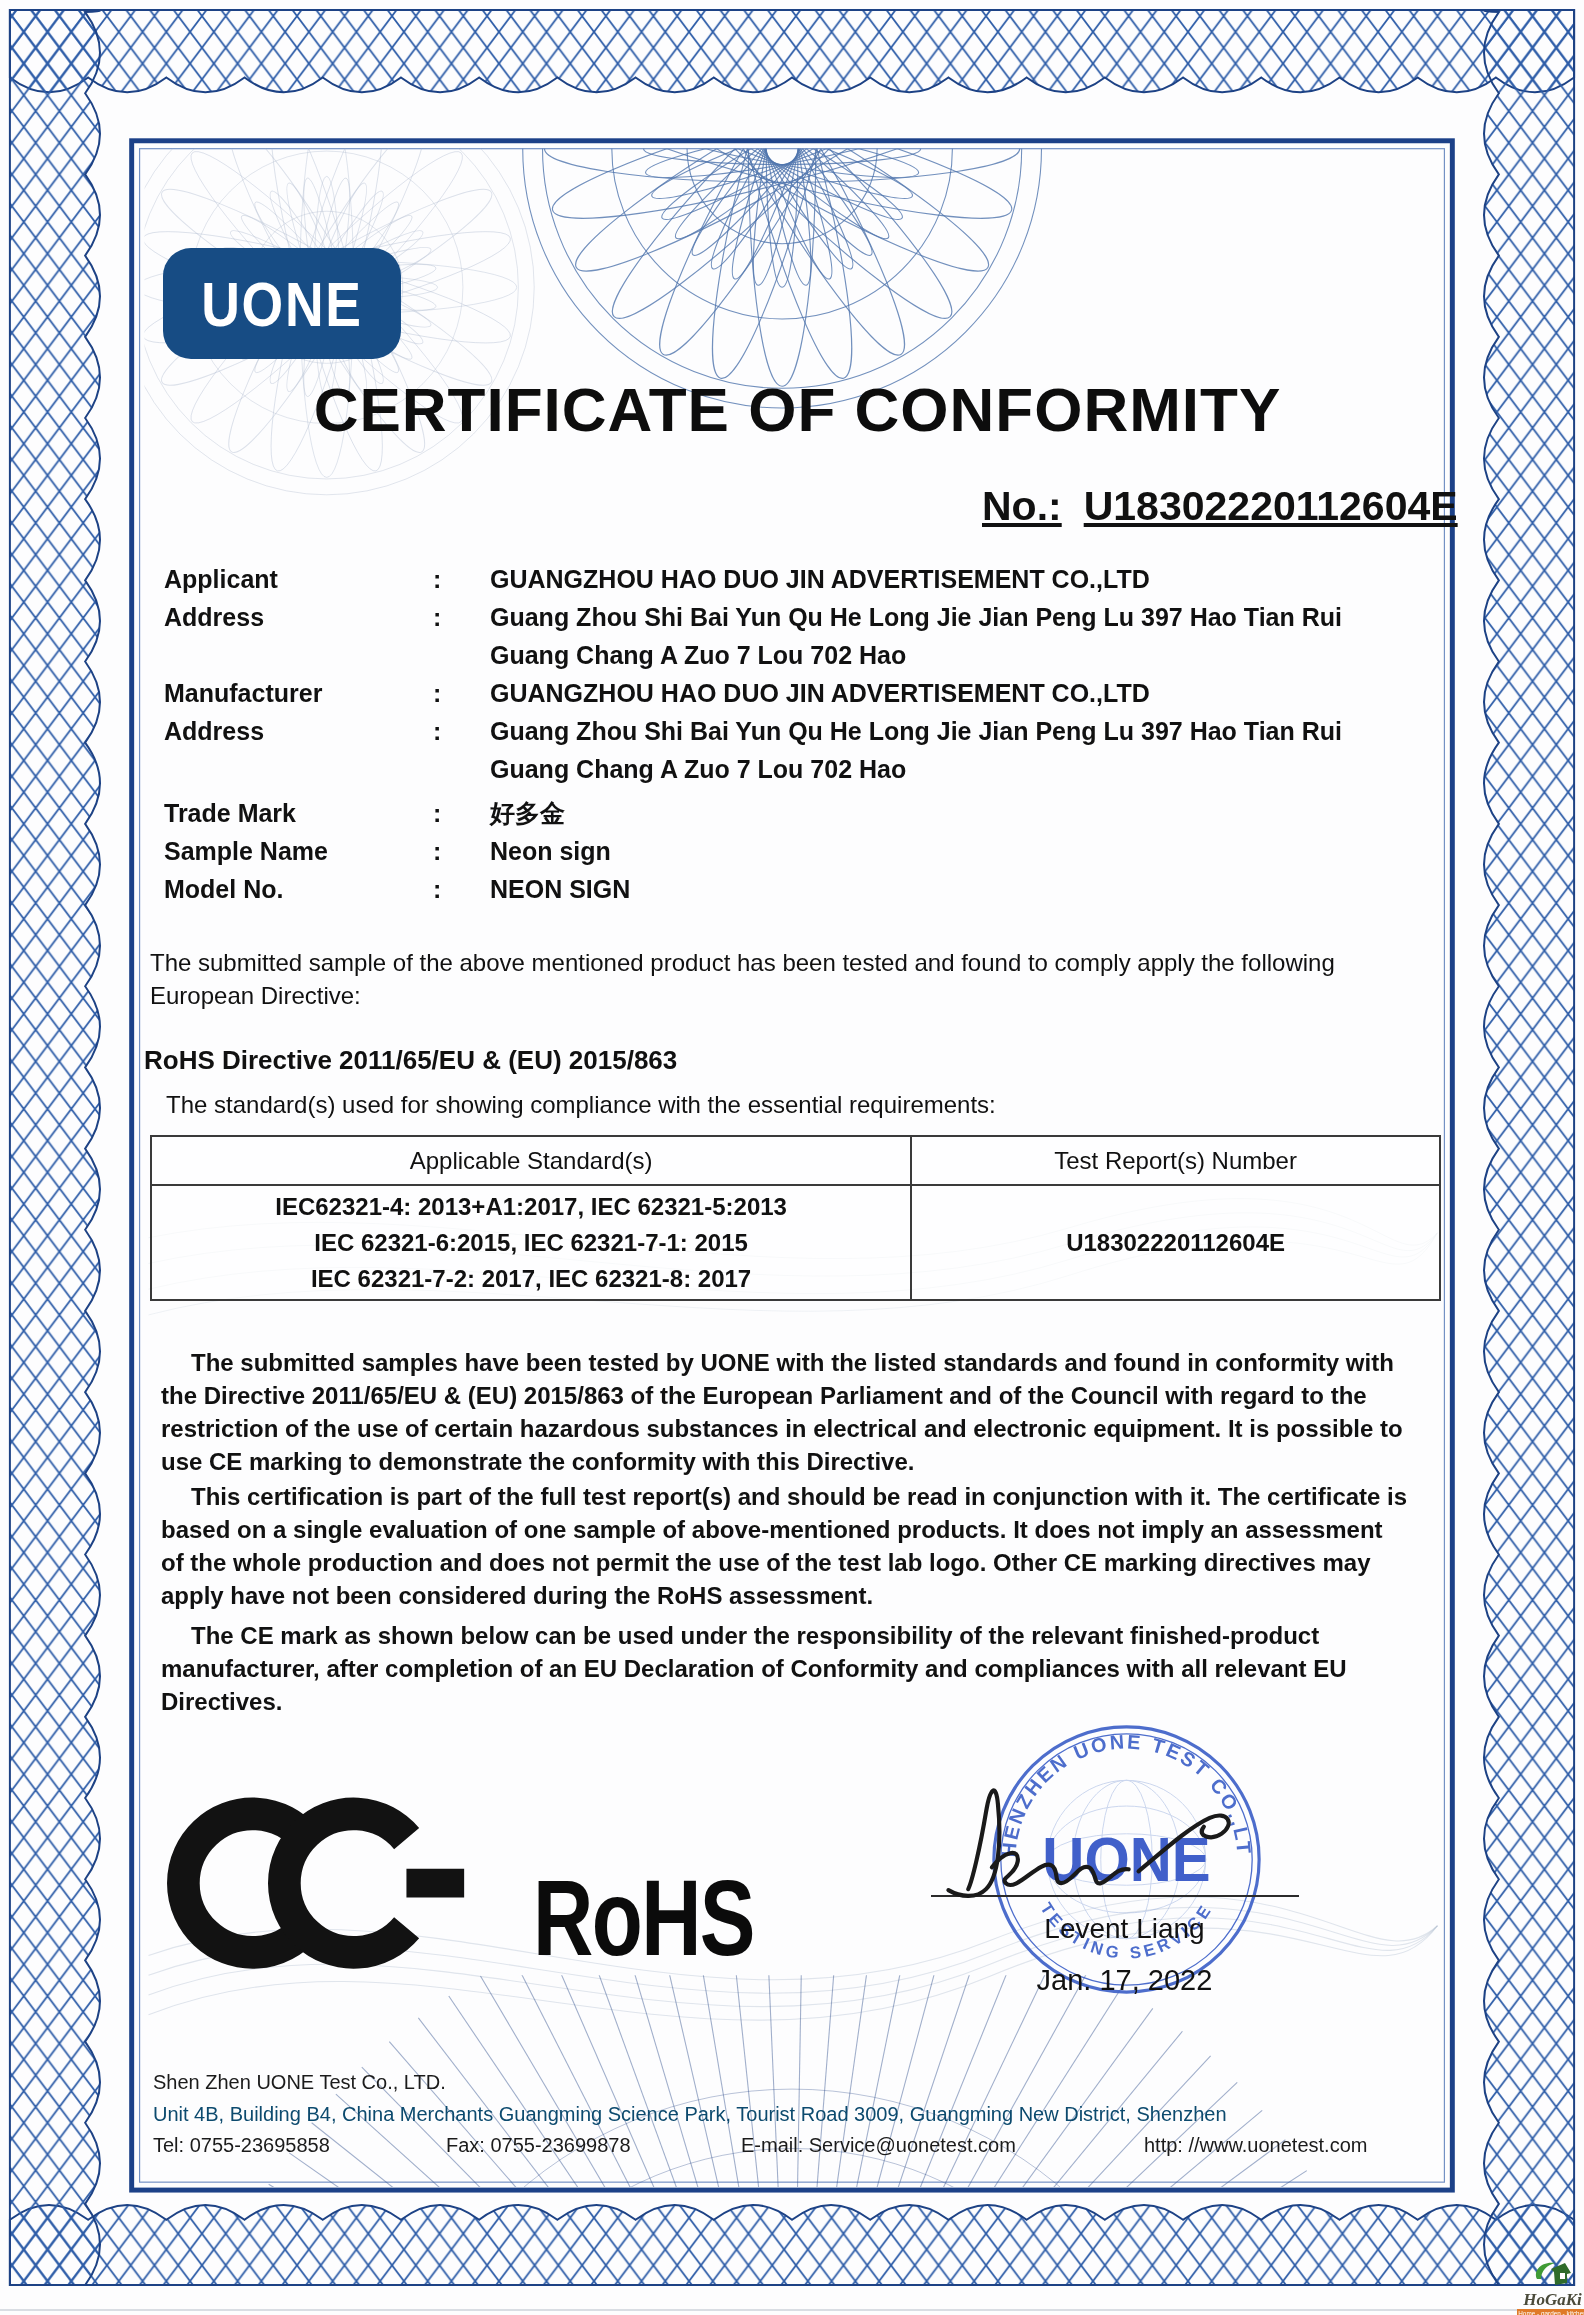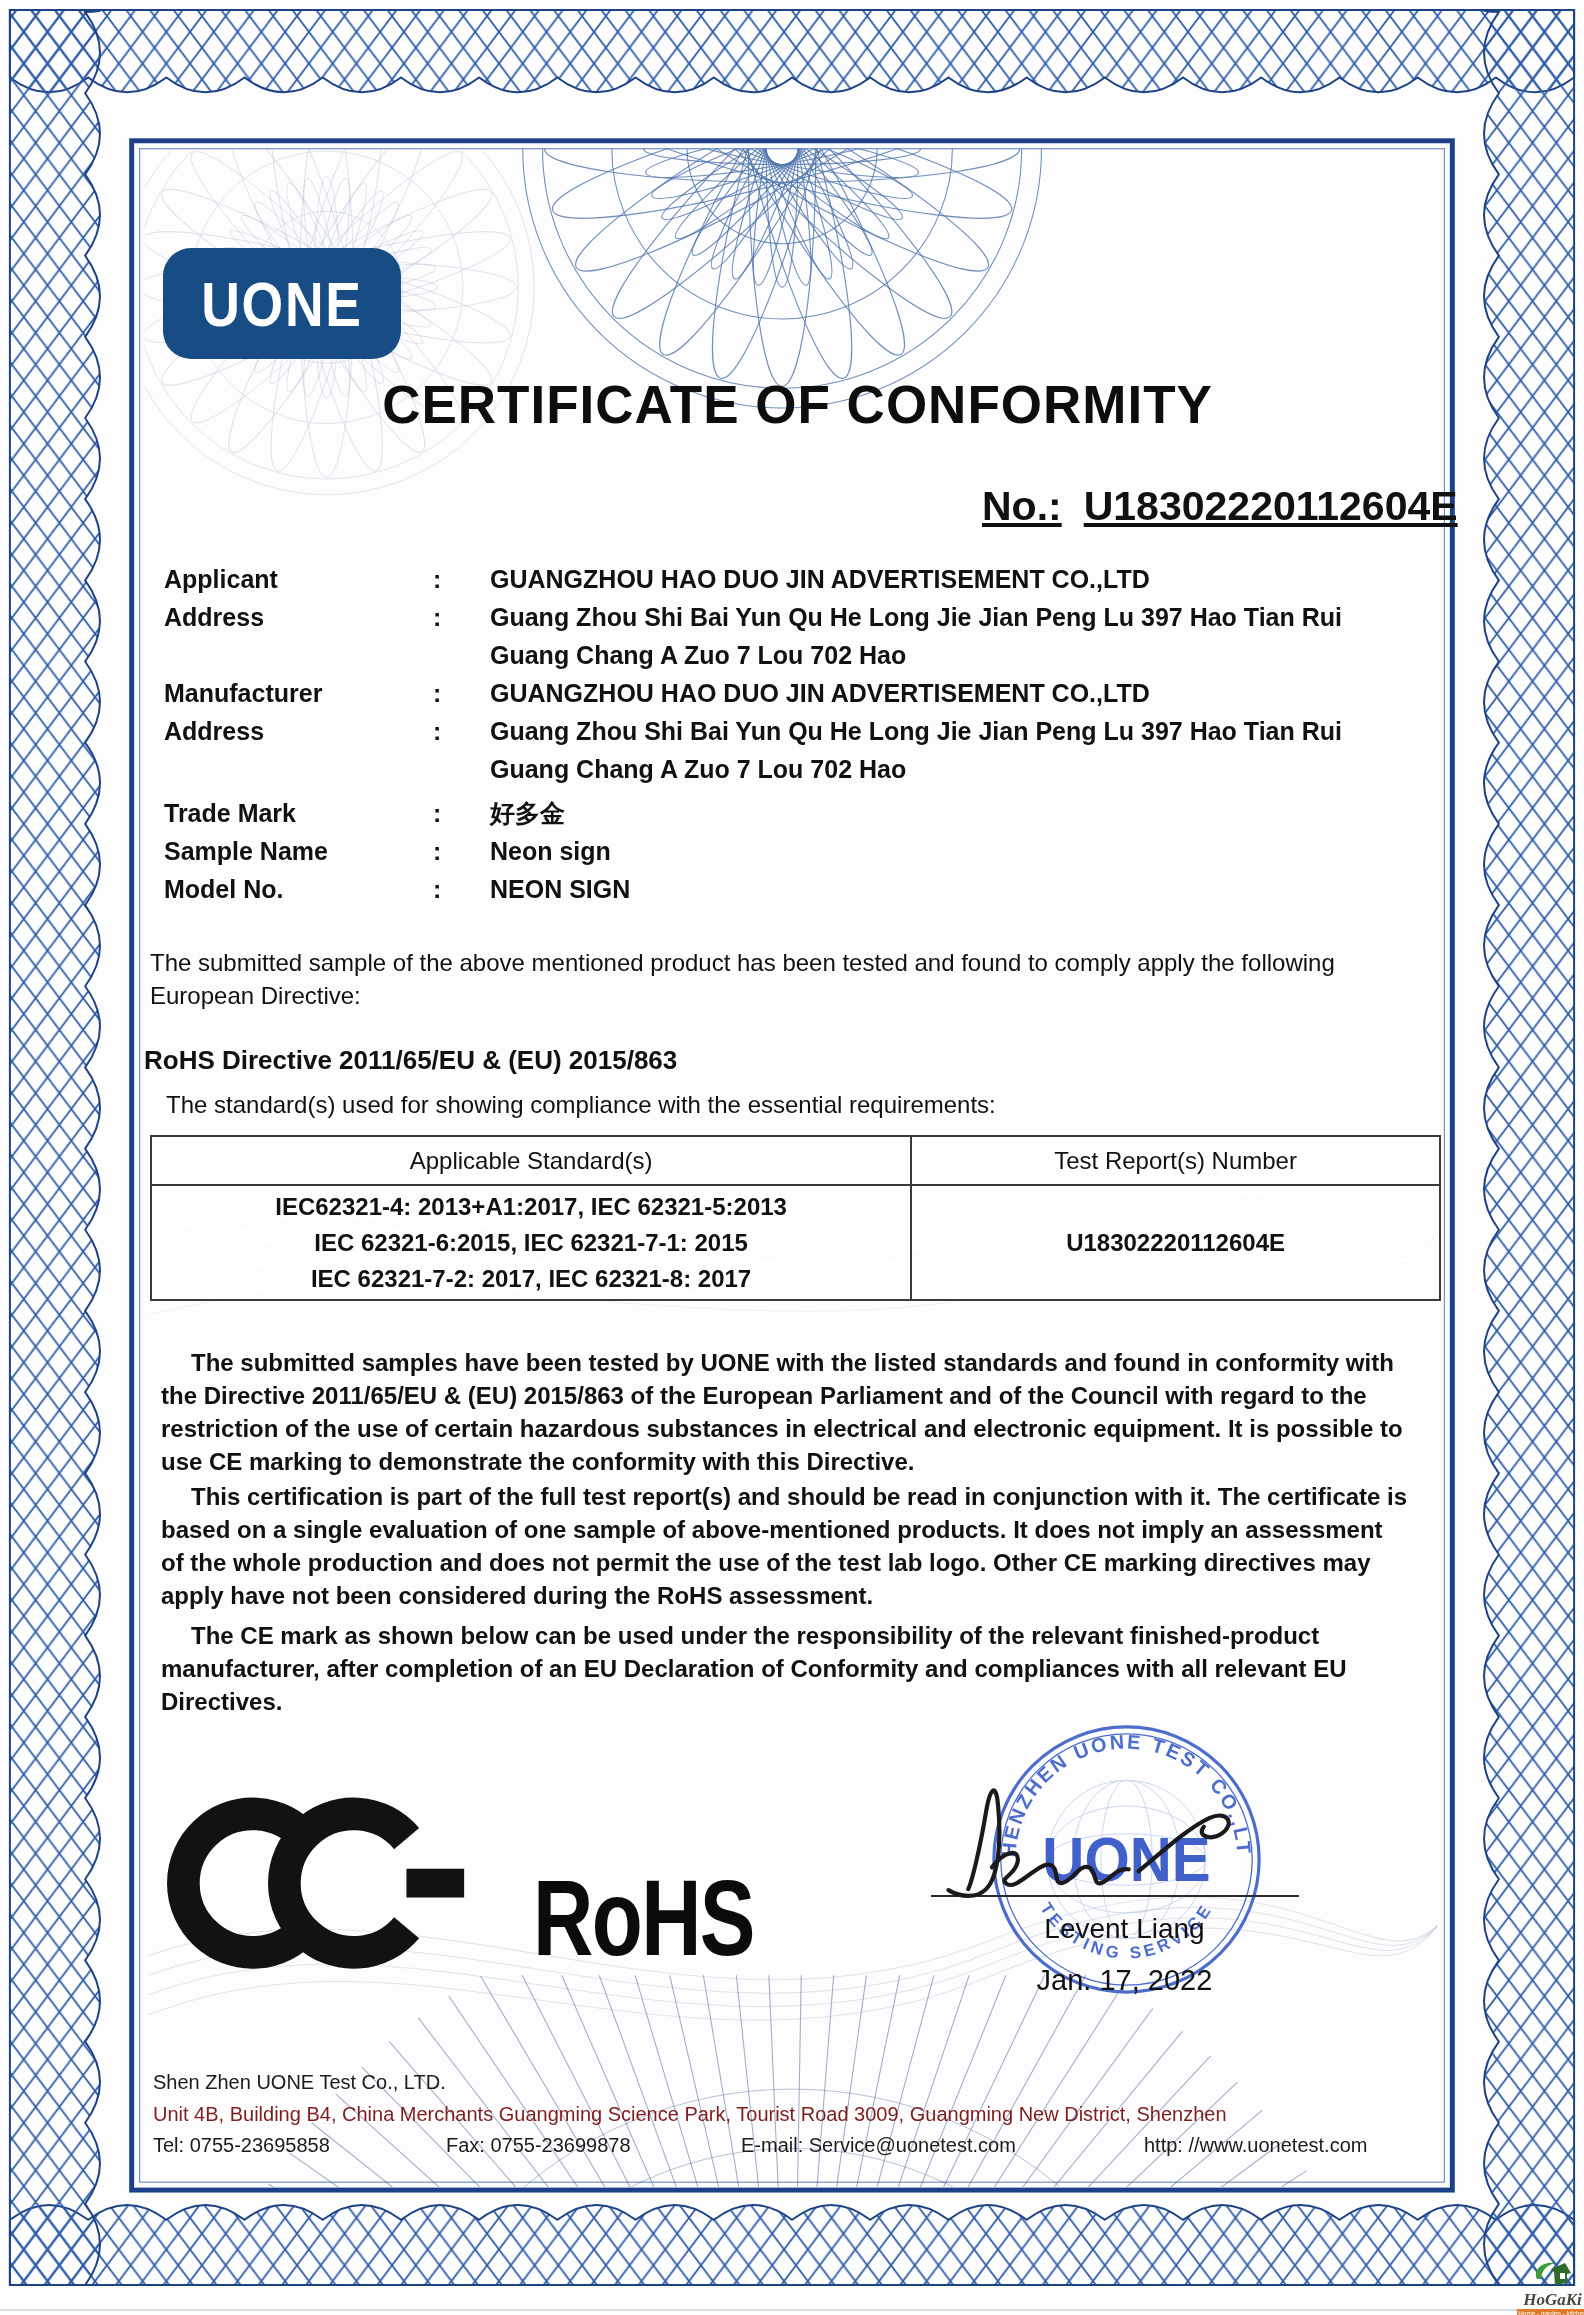--- a/index.html
+++ b/index.html
@@ -5,21 +5,21 @@
   html,body{margin:0;padding:0;background:#ffffff;}
   .page{position:relative;width:1584px;height:2316px;background:#fdfdfe;overflow:hidden;
         font-family:"Liberation Sans","DejaVu Sans",sans-serif;color:#111;}
   .abs{position:absolute;}
   #bg-svg,#overlay-svg{position:absolute;left:0;top:0;}
   #bg-svg{z-index:0;}
   .content{z-index:2;}
   .logo{left:163px;top:248px;width:238px;height:111px;background:#174c84;border-radius:28px;
         display:flex;align-items:center;justify-content:center;}
   .logo-text{color:#fff;font-weight:bold;font-size:63px;transform:scaleX(.85);letter-spacing:2px;}
-  .title{left:149px;top:374px;width:1297px;text-align:center;font-size:53px;font-weight:bold;
+  .title{left:149px;top:374px;width:1297px;text-align:center;font-size:62px;font-weight:bold;
          letter-spacing:1px;color:#0d0d0d;}
   .no-line{left:982px;top:483px;font-size:41px;font-weight:bold;white-space:nowrap;text-decoration:underline;}
   .no-line .num{margin-left:22px;}
   .fields{left:164px;top:560px;width:1277px;font-size:25px;font-weight:bold;line-height:38px;}
   .frow{display:flex;}
   .frow .lbl{width:269px;}
   .frow .col{width:57px;}
   .frow .val{flex:1;}
   .mt6{margin-top:6px;}
   .intro{left:150px;top:946px;width:1238px;font-size:24px;line-height:33px;}
@@ -39,21 +39,21 @@
   .p1{top:1346px;} .p2{top:1480px;} .p3{top:1619px;}
   .ce-box{left:166px;top:1788px;width:327px;height:198px;}
   .rohs{left:533px;top:1865px;font-size:107px;font-weight:bold;line-height:1;color:#0b0b0b;
         transform:scaleX(.78);transform-origin:left;letter-spacing:-2px;}
   .stamp-box{left:983px;top:1716px;width:287px;height:287px;z-index:3;opacity:.9;}
   .sig-line{left:931px;top:1895px;width:368px;border-top:2.5px solid #2b2b2b;z-index:5;}
   .signer{left:961px;top:1913px;width:327px;text-align:center;font-size:28px;z-index:5;}
   .sig-date{left:961px;top:1964px;width:327px;text-align:center;font-size:29px;z-index:5;}
   #overlay-svg{z-index:6;}
   .footer-company{left:153px;top:2071px;font-size:20px;color:#1b1b1b;}
-  .footer-address{left:153px;top:2103px;font-size:20px;color:#7f1d1d;}
+  .footer-address{left:153px;top:2103px;font-size:20px;color:#0c4a6e;}
   .fc{top:2134px;font-size:20px;color:#1b1b1b;}
   .f-tel{left:153px;} .f-fax{left:446px;} .f-email{left:741px;} .f-web{left:1144px;}
   .bottom-rule{left:0;top:2309px;width:1584px;height:2px;background:#d9dde3;z-index:1;}
   .hogaki{left:1517px;top:2257px;width:71px;z-index:9;text-align:center;}
   .hogaki .brand{font-family:"Liberation Serif","DejaVu Serif",serif;font-style:italic;
                  font-weight:bold;font-size:17px;color:#4a4a3a;line-height:18px;}
   .hogaki .tagline{background:#e07a28;color:#fff;font-size:6.4px;line-height:9px;height:9px;
                    white-space:nowrap;overflow:hidden;}
 </style>
 </head>

